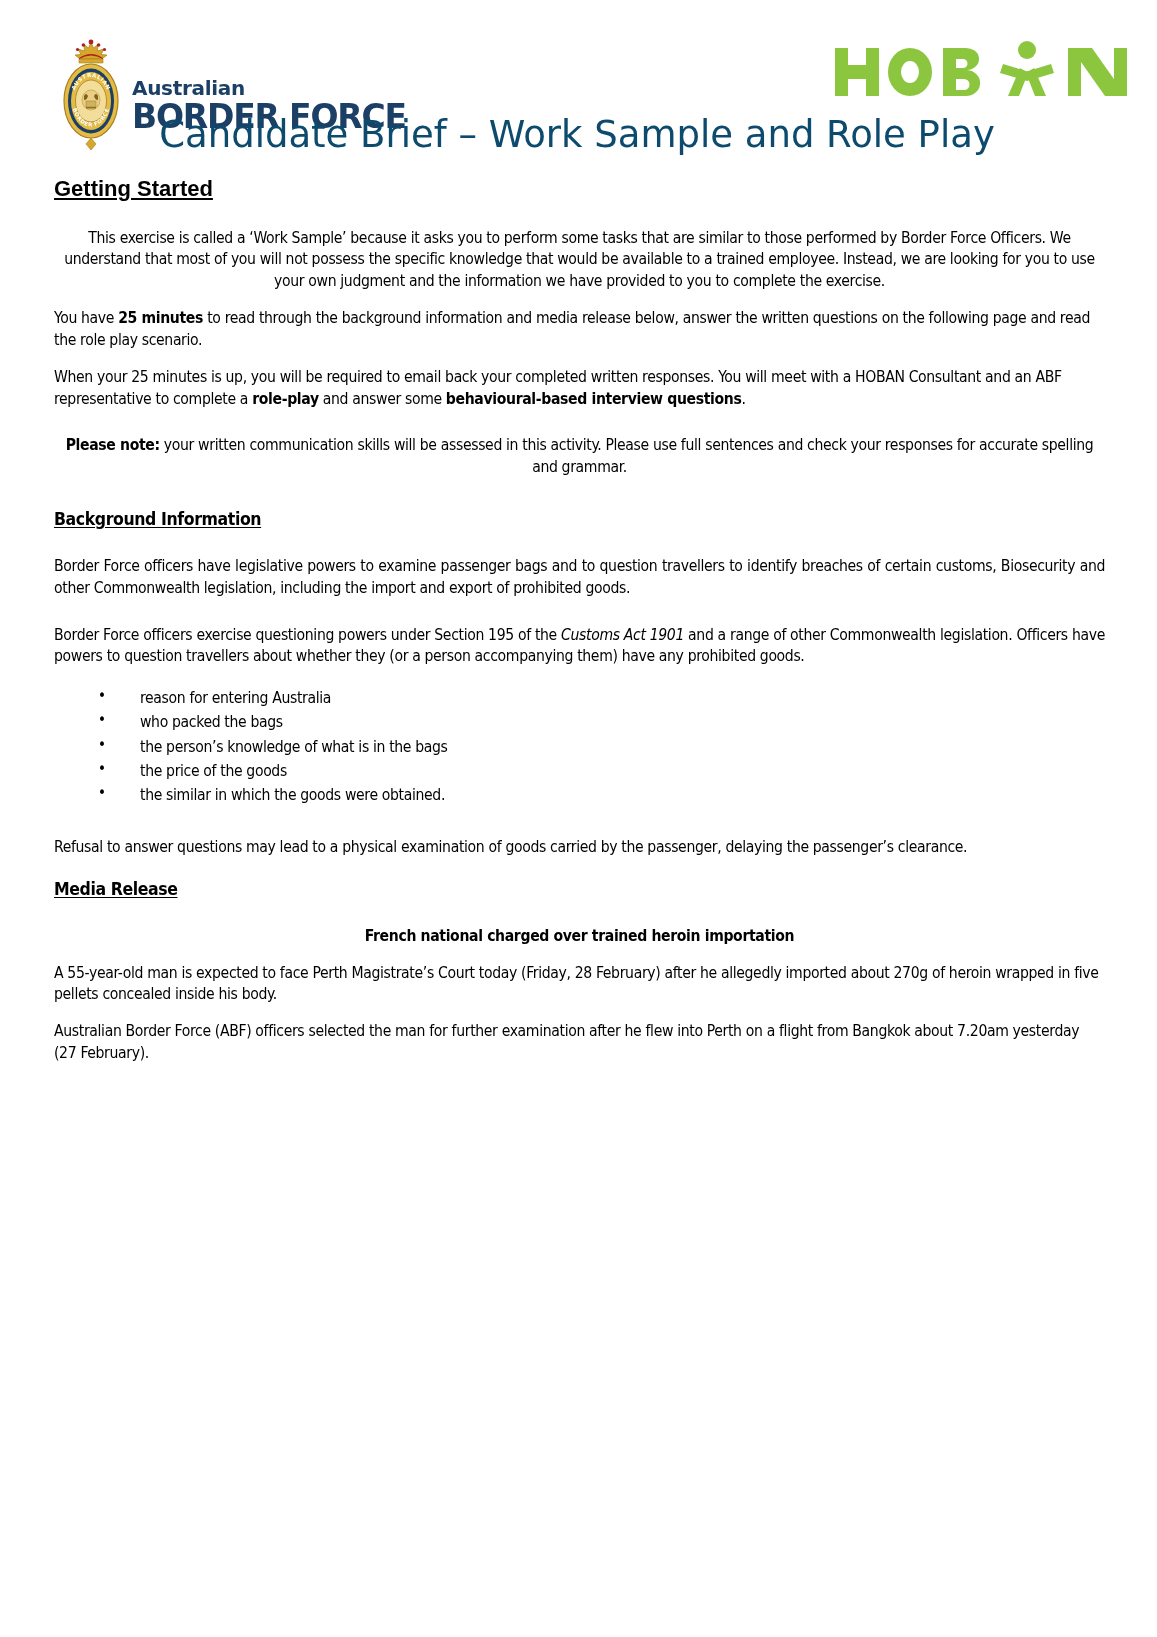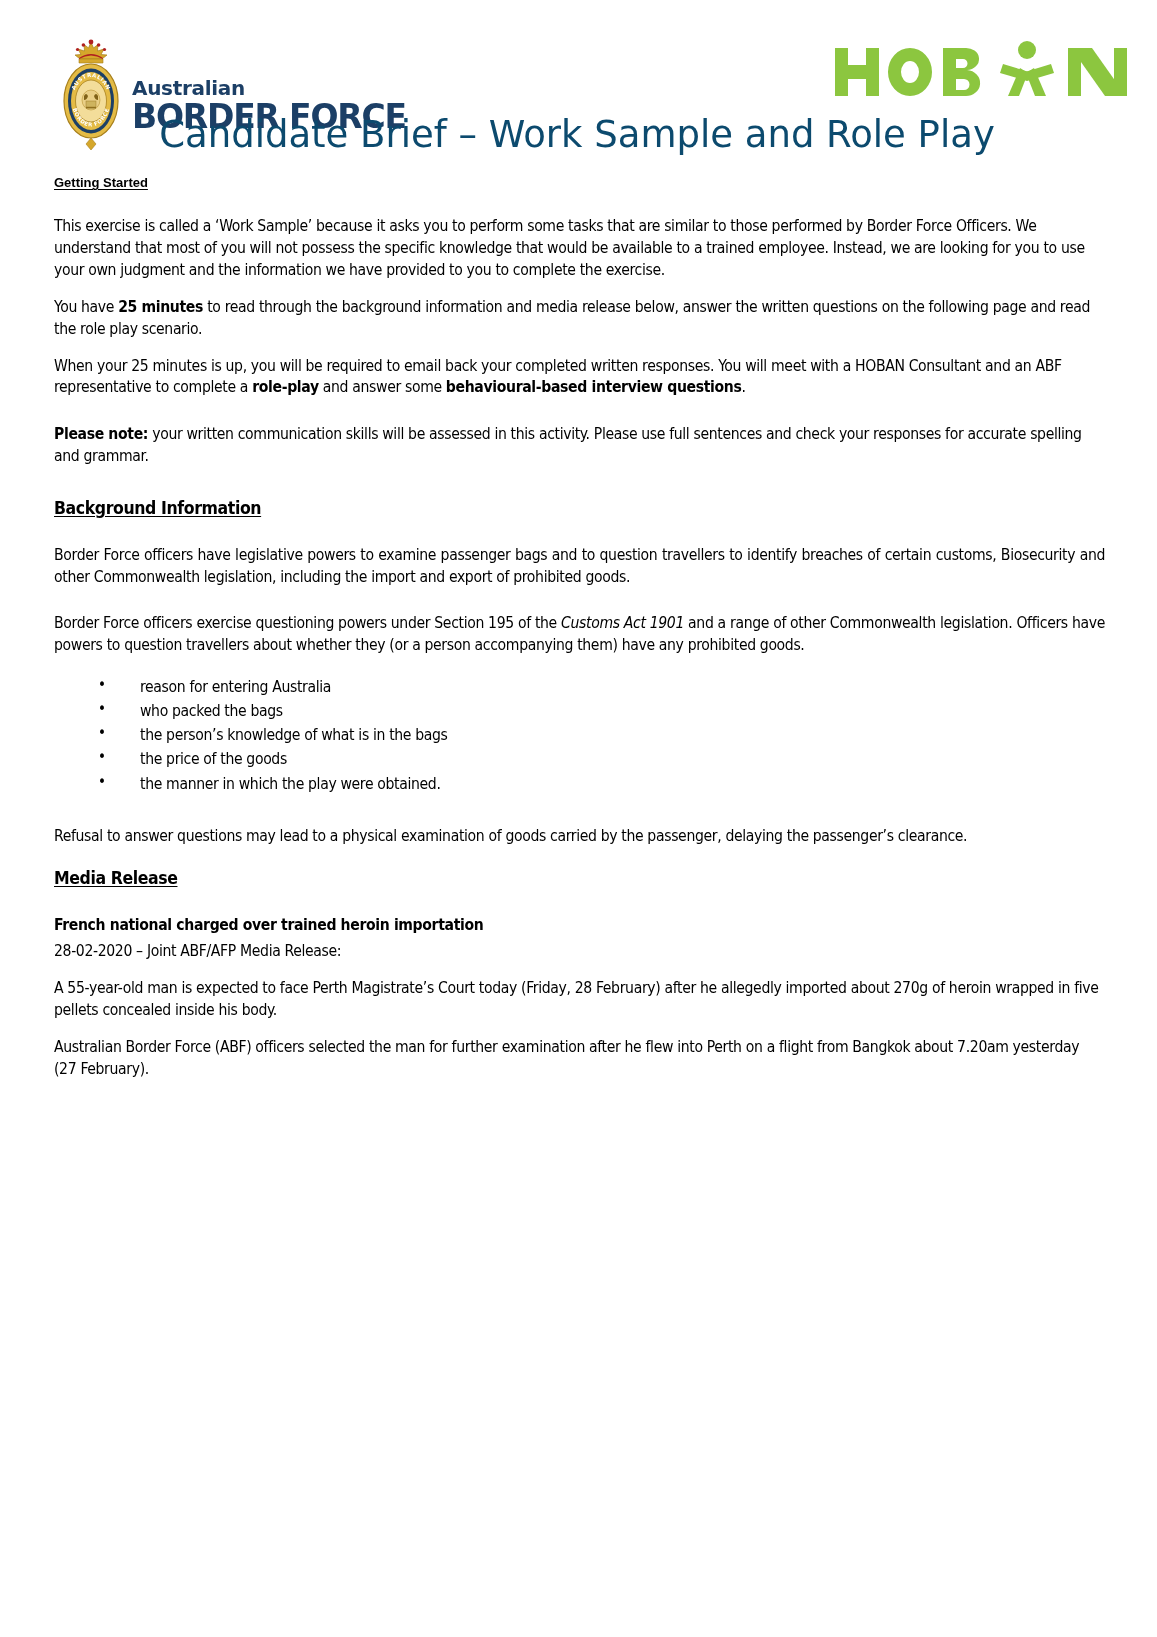--- a/index.html
+++ b/index.html
@@ -86,21 +86,21 @@
 
   
   .content {
     padding: 0 52px 0 54px;
     position: relative;
     top: -2px;
   }
 
   h2.section-heading {
     font-family: "Liberation Sans", sans-serif;
-    font-size: 13px;
+    font-size: 22px;
     font-weight: bold;
     margin: 14px 0 0 0;
     line-height: 1.25;
     display: block;
   }
   h2.section-heading span.u {
     text-decoration: underline;
     text-underline-offset: 2px;
   }
   h2.section-heading.calibri {
@@ -119,21 +119,21 @@
   p.body {
     font-family: "DejaVu Sans Condensed", "Liberation Sans Narrow", "Liberation Sans", sans-serif;
     font-size: 15.6px;
     line-height: 1.40;
     margin: 15px 0 0 0;
     letter-spacing: -0.35px;
     text-align: left;
   }
   p.body.justify { text-align: justify; }
   p.tight { margin-top: 5px; }
-  p.gap-lg { margin-top: 25px; }
+  p.gap-lg { margin-top: 25px; text-align: center; }
   p.gap-xl { margin-top: 30px; }
 
   ul.bullets {
     font-family: "DejaVu Sans Condensed", "Liberation Sans Narrow", "Liberation Sans", sans-serif;
     font-size: 15.6px;
     line-height: 1.55;
     letter-spacing: -0.35px;
     margin: 18px 0 0 0;
     padding: 0 0 0 44px;
     list-style: none;
@@ -255,29 +255,28 @@
     <p class="body justify gap-lg">Border Force officers have legislative powers to examine passenger bags and to question travellers to identify breaches of certain customs, Biosecurity and other Commonwealth legislation, including the import and export of prohibited goods.</p>
 
     <p class="body justify gap-lg"><span>Border Force officers exercise questioning powers under Section 195 of the </span><i>Customs Act 1901</i><span> and a range of other Commonwealth legislation. Officers have powers to question travellers about whether they (or a person accompanying them) have any prohibited goods.</span></p>
 
 
     <ul class="bullets">
       <li>reason for entering Australia</li>
       <li>who packed the bags</li>
       <li>the person’s knowledge of what is in the bags</li>
       <li>the price of the goods</li>
-      <li>the manner in which the play were obtained.</li>
+      <li>the similar in which the goods were obtained.</li>
     </ul>
 
     <p class="body justify gap-xl">Refusal to answer questions may lead to a physical examination of goods carried by the passenger, delaying the passenger’s clearance.</p>
 
     <h2 class="section-heading calibri" style="margin-top:20px"><span class="u">Media Release </span></h2>
 
     <p class="body gap-lg" style="font-weight:bold">French national charged over trained heroin importation</p>
 
-    <p class="body tight">28-02-2020 – Joint ABF/AFP Media Release:</p>
 
     <p class="body">A 55-year-old man is expected to face Perth Magistrate’s Court today (Friday, 28 February) after he allegedly imported about 270g of heroin wrapped in five pellets concealed inside his body.</p>
 
     <p class="body">Australian Border Force (ABF) officers selected the man for further examination after he flew into Perth on a flight from Bangkok about 7.20am yesterday (27 February).</p>
 
   </div>
 </div>
 
 </body></html>

